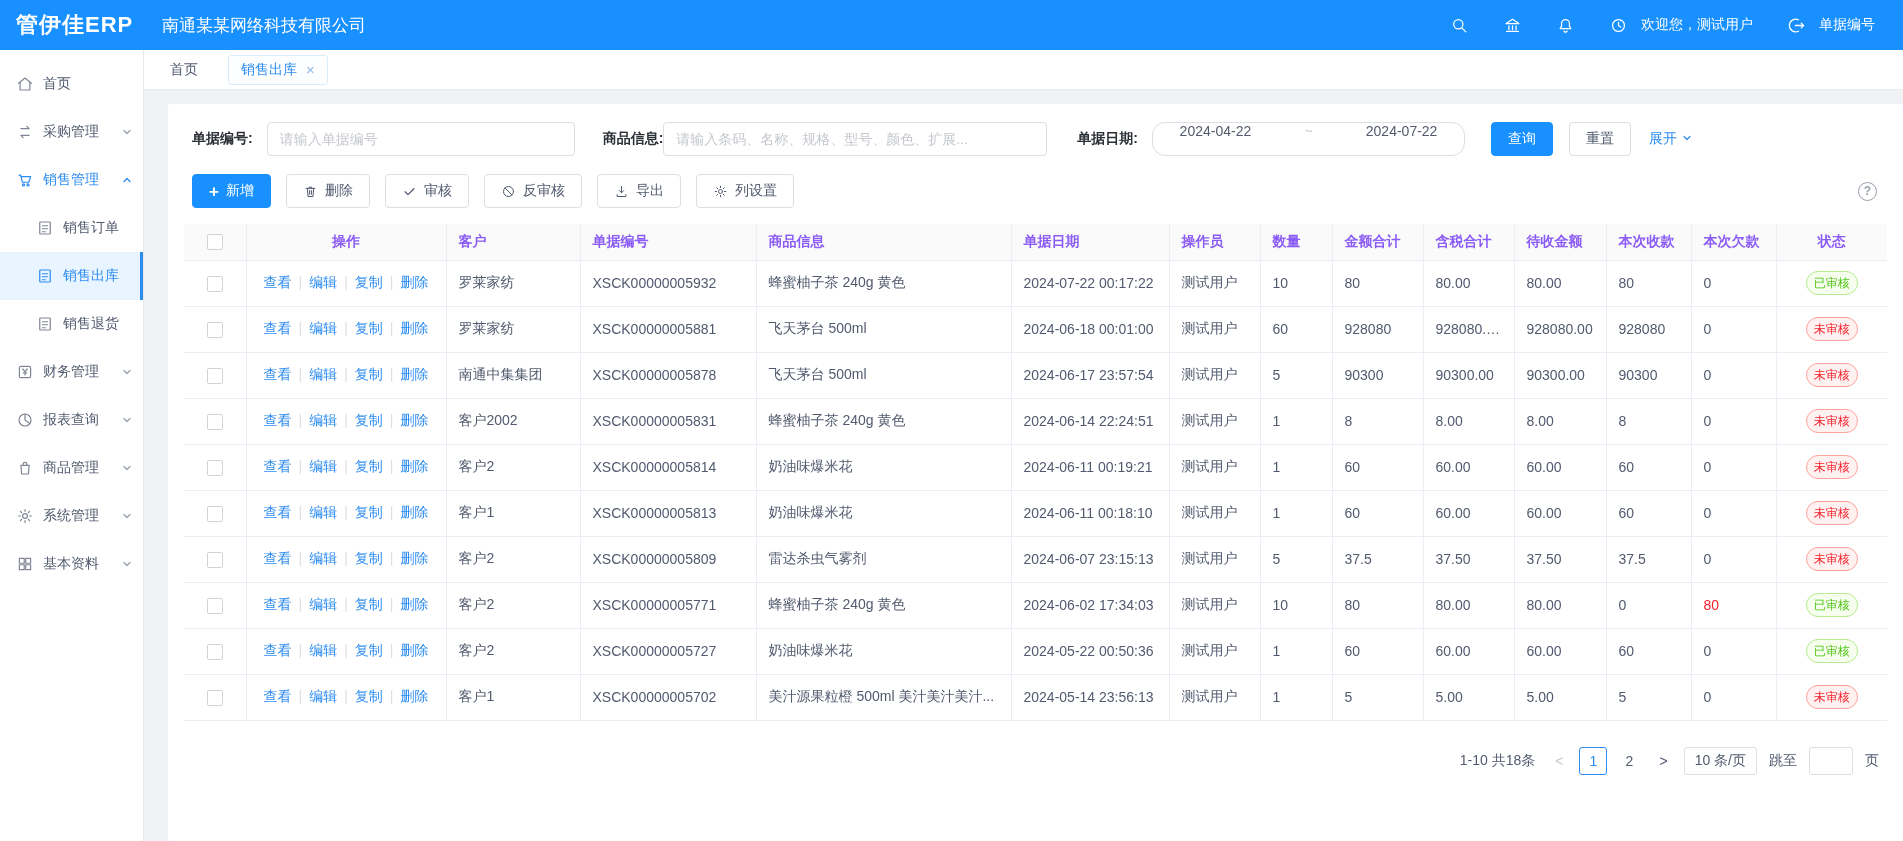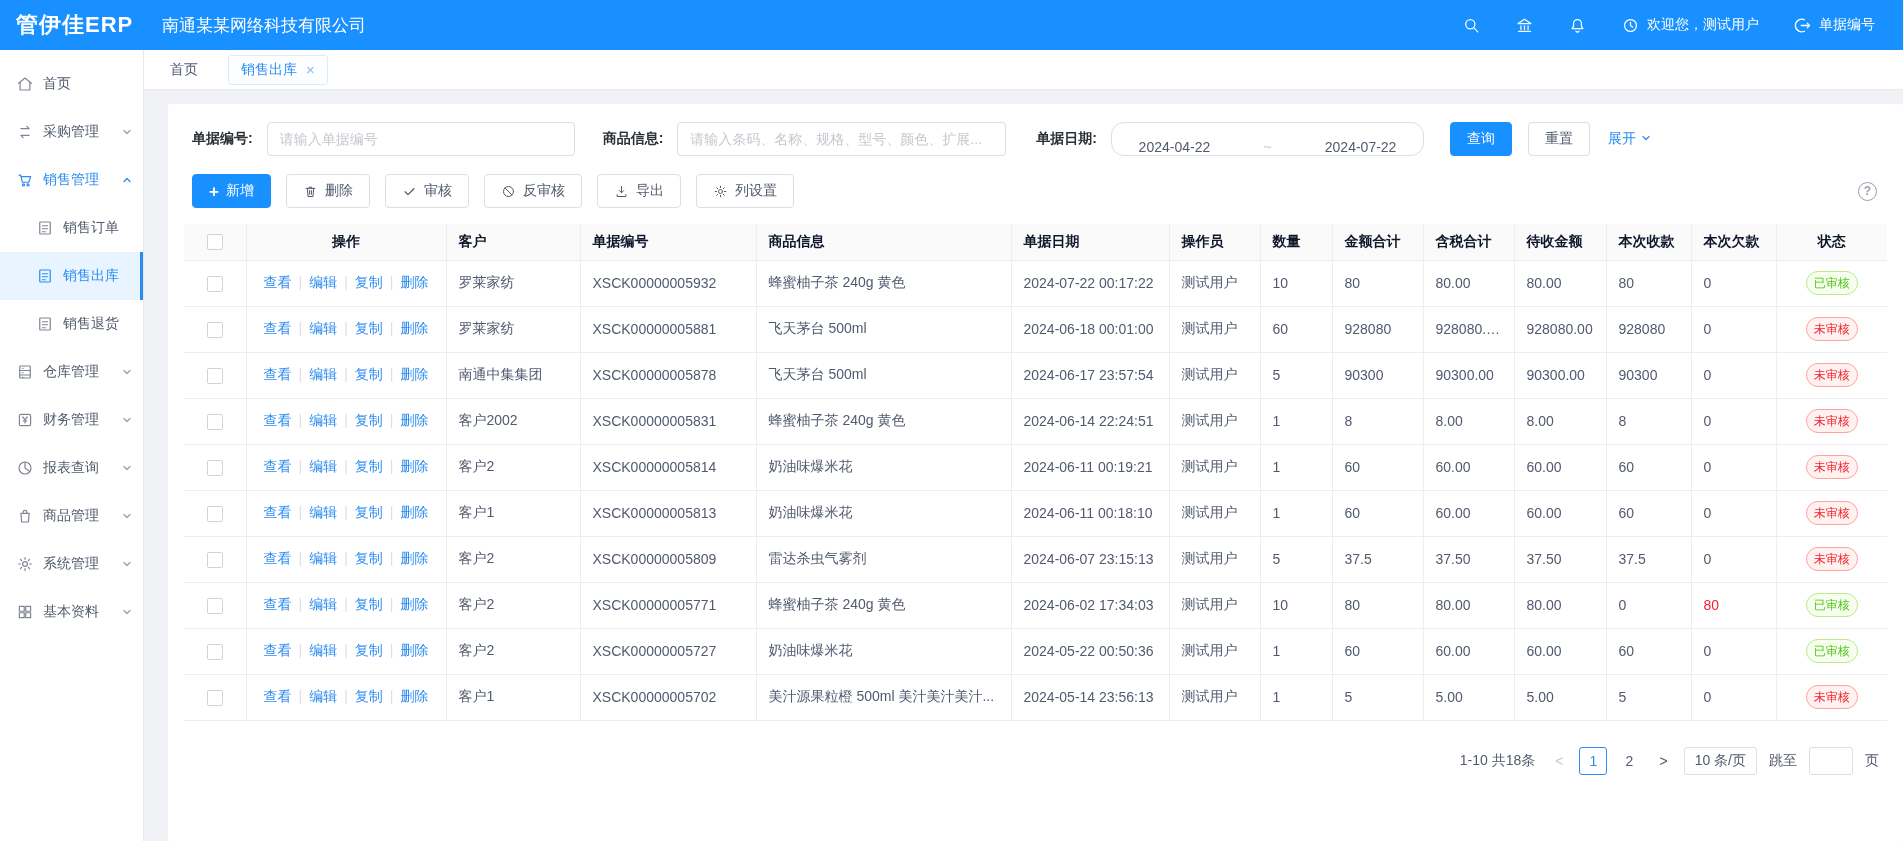--- a/index.html
+++ b/index.html
@@ -6,21 +6,21 @@
   html,body { width:1903px; height:841px; overflow:hidden; }
   body { font-family: "Liberation Sans", "DejaVu Sans", sans-serif; background:#fff; color:#515a6e; }
   .app { width:1903px; height:841px; display:flex; flex-direction:column; }
 
   
   .topbar { height:50px; background:#1890ff; display:flex; align-items:center; color:#fff; flex:none; }
   .logo { width:148px; padding-left:16px; font-size:22px; font-weight:bold; letter-spacing:1px; white-space:nowrap; }
   .company { font-size:17px; margin-left:14px; }
   .top-right { margin-left:auto; display:flex; align-items:center; gap:34px; padding-right:28px; font-size:14px; }
   .ticon svg, .tgroup .gicon svg { width:19px; height:19px; display:block; }
-  .ticon, .tgroup { display:flex; align-items:center; gap:7px; cursor:pointer; }
+  .ticon, .tgroup { display:flex; align-items:center; gap:13px; cursor:pointer; }
 
   
   .layout { flex:1; display:flex; min-height:0; }
   .sidebar { width:144px; flex:none; background:#fff; border-right:1px solid #e8e8e8; padding-top:10px; }
   .menu-item { height:48px; display:flex; align-items:center; padding:0 10px 0 16px; font-size:14px; color:#515a6e; cursor:pointer; position:relative; }
   .menu-item .mi-icon { width:18px; height:18px; margin-right:9px; color:#808695; flex:none; }
   .menu-item .mi-icon svg { width:18px; height:18px; display:block; }
   .menu-item .chev { margin-left:auto; color:#9aa3b0; }
   .menu-item .chev svg { width:12px; height:12px; display:block; }
   .menu-item.sub { padding-left:36px; }
@@ -38,41 +38,41 @@
 
   .content { flex:1; padding:14px 0 0 24px; display:flex; min-height:0; }
   .card { background:#fff; flex:1; padding:14px 16px 0 16px; display:flex; flex-direction:column; border-radius:2px; }
 
   
   .filter-row { display:flex; align-items:center; margin:4px 4px 12px 8px; flex:none; }
   .f-label { font-size:14px; font-weight:bold; color:#2b2f36; white-space:nowrap; }
   .f-input { height:34px; border:1px solid #dcdee2; border-radius:4px; font-size:14px; color:#515a6e; padding:0 12px; outline:none; font-family:inherit; }
   .f-input::placeholder { color:#c5c8ce; }
   .bill-input { width:308px; margin-left:14px; }
-  .prod-input { width:329px; margin-left:14px; }
+  .prod-input { width:384px; }
   .g2 { margin-left:28px; } .g3 { margin-left:30px; }
-  .date-box { margin-left:14px; width:313px; height:34px; border:1px solid #dcdee2; border-radius:13px; display:flex; align-items:flex-end; justify-content:space-around; font-size:14px; color:#515a6e; cursor:pointer; }
+  .date-box { margin-left:14px; width:313px; height:34px; border:1px solid #dcdee2; border-radius:13px; display:flex; align-items:flex-start; justify-content:space-around; font-size:14px; color:#515a6e; cursor:pointer; }
   .btn { height:34px; padding:0 16px; border:1px solid #dcdee2; border-radius:4px; background:#fff; color:#515a6e; font-size:14px; display:inline-flex; align-items:center; gap:7px; cursor:pointer; white-space:nowrap; font-family:inherit; }
   .btn.primary { background:#1890ff; border-color:#1890ff; color:#fff; }
   .search-btn { margin-left:26px; } .reset-btn { margin-left:16px; }
   .expand-link { margin-left:18px; color:#2d8cf0; font-size:14px; display:flex; align-items:center; gap:4px; cursor:pointer; }
   .expand-link svg { width:12px; height:12px; }
 
   
   .toolbar-row { display:flex; align-items:center; margin:6px 4px 0 8px; flex:none; }
   .toolbar-row .btns { display:flex; gap:15px; }
   .btn .bicon svg { width:15px; height:15px; display:block; }
   .btn .plus { font-size:17px; line-height:1; font-weight:bold; }
   .help-icon { margin-left:auto; margin-right:6px; width:19px; height:19px; border:1.5px solid #98a0aa; border-radius:50%; color:#98a0aa; font-size:12px; font-weight:bold; display:flex; align-items:center; justify-content:center; cursor:pointer; }
 
   
   .table-wrap { margin-top:16px; flex:none; }
   table { border-collapse:collapse; table-layout:fixed; width:1703px; font-size:14px; }
   th, td { border:1px solid #ebeef5; padding:0 12px; height:46px; overflow:hidden; white-space:nowrap; text-overflow:ellipsis; }
-  thead th { height:36px; background:#fafafa; color:#0f172a; font-weight:bold; text-align:left; }
+  thead th { height:36px; background:#fafafa; color:#8b5cf6; font-weight:bold; text-align:left; }
   th.c, td.c { text-align:center; padding:0 4px; }
   td { color:#515a6e; }
   table tr > *:first-child { border-left:none; }
   table tr > *:last-child { border-right:none; }
   thead tr > * { border-top:none; }
   .checkbox { width:16px; height:16px; border:1px solid #d0d3d9; border-radius:2px; background:#fff; display:inline-block; vertical-align:middle; cursor:pointer; }
   .alink { color:#2d8cf0; cursor:pointer; text-decoration:none; }
   .sep { color:#dcdee2; margin:0 7px; }
   .red { color:#f5222d; }
   .badge { display:inline-block; min-width:46px; text-align:center; padding:4px 7px; border-radius:12px; font-size:12px; line-height:1.2; }
@@ -193,34 +193,20 @@
           <span>销售出库</span>
         </div>
         <div class="menu-item sub">
           <span class="mi-icon">
             <svg viewBox="0 0 24 24" fill="none" stroke="currentColor" stroke-width="1.6" stroke-linecap="round" stroke-linejoin="round">
               <rect x="5" y="4" width="14" height="16" rx="1"></rect>
               <path d="M8.5 9h7M8.5 13h7M8.5 17h4"></path>
             </svg>
           </span>
           <span>销售退货</span>
-        </div>
-        <div class="menu-item">
-          <span class="mi-icon">
-            <svg viewBox="0 0 24 24" fill="none" stroke="currentColor" stroke-width="1.6" stroke-linecap="round" stroke-linejoin="round">
-              <rect x="5" y="4" width="14" height="16" rx="1"></rect>
-              <path d="M5 10h14M5 16h14M8.5 7h1M8.5 13h1M8.5 19h1"></path>
-            </svg>
-          </span>
-          <span>仓库管理</span>
-          <span class="chev ">
-            <svg viewBox="0 0 24 24" fill="none" stroke="currentColor" stroke-width="2.6" stroke-linecap="round" stroke-linejoin="round">
-              <path d="M6 9l6 6 6-6"></path>
-            </svg>
-          </span>
         </div>
         <div class="menu-item">
           <span class="mi-icon">
             <svg viewBox="0 0 24 24" fill="none" stroke="currentColor" stroke-width="1.6" stroke-linecap="round" stroke-linejoin="round">
               <rect x="4.5" y="4.5" width="15" height="15" rx="2"></rect>
               <path d="M9 8l3 3.5L15 8M12 11.5V16M9.8 13.2h4.4"></path>
             </svg>
           </span>
           <span>财务管理</span>
           <span class="chev ">

